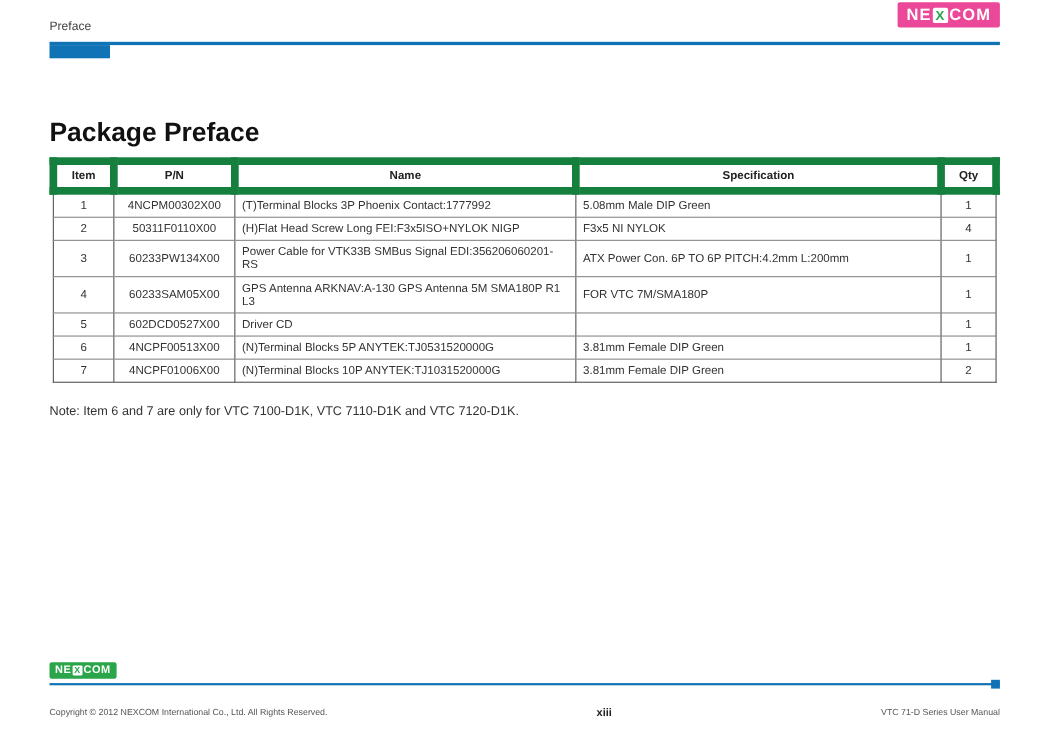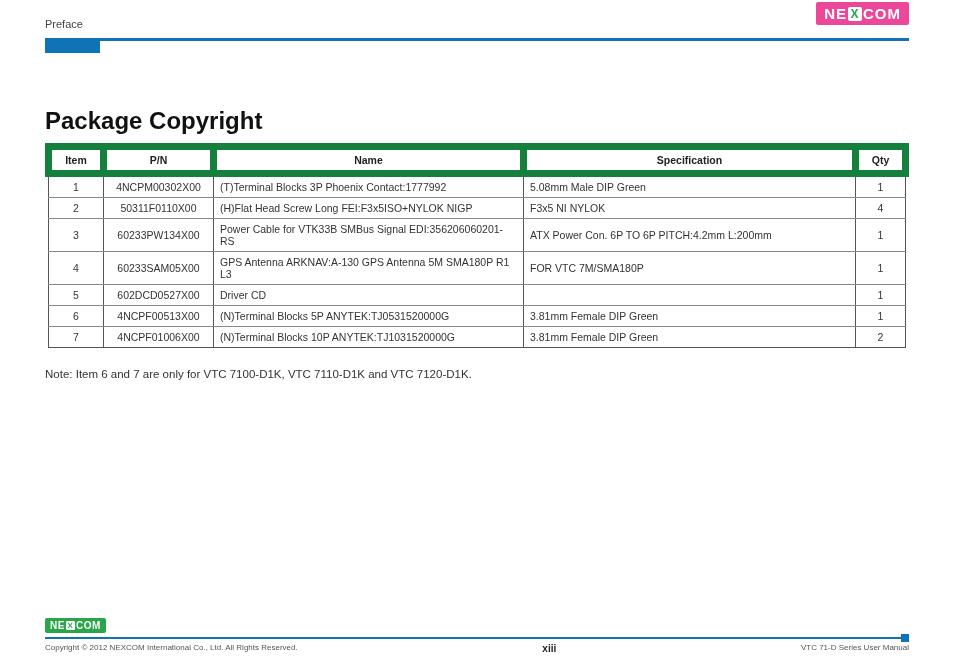--- a/index.html
+++ b/index.html
@@ -156,40 +156,40 @@
     text-align: center;
     border-radius: 1px;
     margin: 0 1px;
     font-size: 8px;
   }
   .footer-row {
     display: flex;
     justify-content: space-between;
     font-size: 8px;
     color: #555;
-    padding-top: 4px;
+    padding-top: 20px;
   }
   .footer-center {
     font-size: 10px;
     color: #222;
     font-weight: bold;
   }
 </style>
 </head>
 <body>
 
 <div class="header">
   <span class="header-label">Preface</span>
   <div class="logo">NE<span class="x">X</span>COM</div>
 </div>
 <div class="header-rule"></div>
 <div class="blue-tab"></div>
 
 <div class="content">
-  <h1>Package Copyright</h1>
+  <h1>Package Preface</h1>
 
   <table class="pkg">
     <colgroup>
       <col class="item">
         <col class="pn">
         <col class="name">
         <col class="spec">
         <col class="qty">
     </colgroup>
     <thead>

